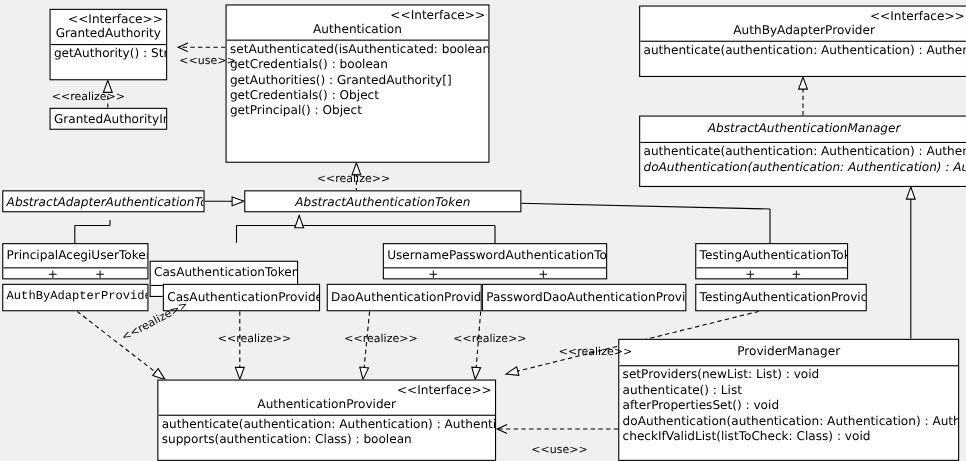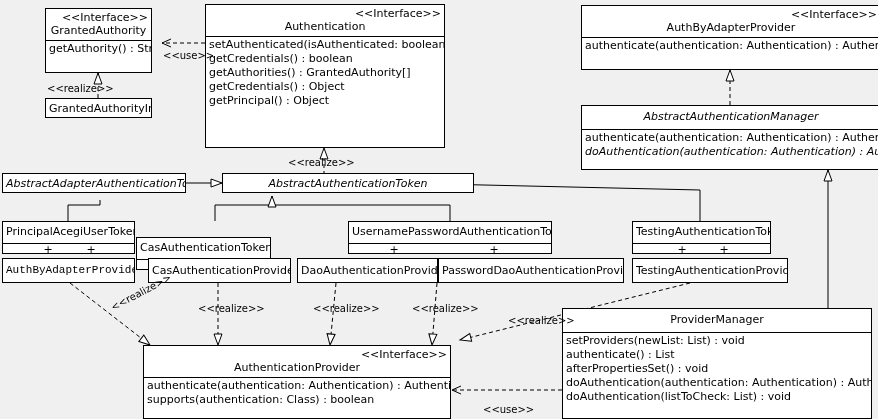--- a/index.html
+++ b/index.html
@@ -291,21 +291,21 @@
   <div class="uml" style="left:562px; top:308px; width:310px; height:111px;">
     <div class="hdr" style="padding-top:4px;">
       <span class="name">ProviderManager</span>
     </div>
     <div class="sep" style="margin-top:3px;"></div>
     <div class="ops">
       <div class="op">setProviders(newList: List) : void</div>
       <div class="op">authenticate() : List</div>
       <div class="op">afterPropertiesSet() : void</div>
       <div class="op">doAuthentication(authentication: Authentication) : Authentication</div>
-      <div class="op">doAuthentication(listToCheck: List) : void</div>
+      <div class="op">checkIfValidList(listToCheck: Class) : void</div>
     </div>
   </div>
 
   <div class="lbl" style="left:163px; top:50px;">&lt;&lt;use&gt;&gt;</div>
   <div class="lbl" style="left:47px; top:83px;">&lt;&lt;realize&gt;&gt;</div>
   <div class="lbl" style="left:288px; top:157px;">&lt;&lt;realize&gt;&gt;</div>
   <div class="lbl" style="left:109px; top:303px; transform:rotate(-28deg); transform-origin:left top;">&lt;&lt;realize&gt;&gt;</div>
   <div class="lbl" style="left:198px; top:303px;">&lt;&lt;realize&gt;&gt;</div>
   <div class="lbl" style="left:313px; top:303px;">&lt;&lt;realize&gt;&gt;</div>
   <div class="lbl" style="left:412px; top:303px;">&lt;&lt;realize&gt;&gt;</div>

